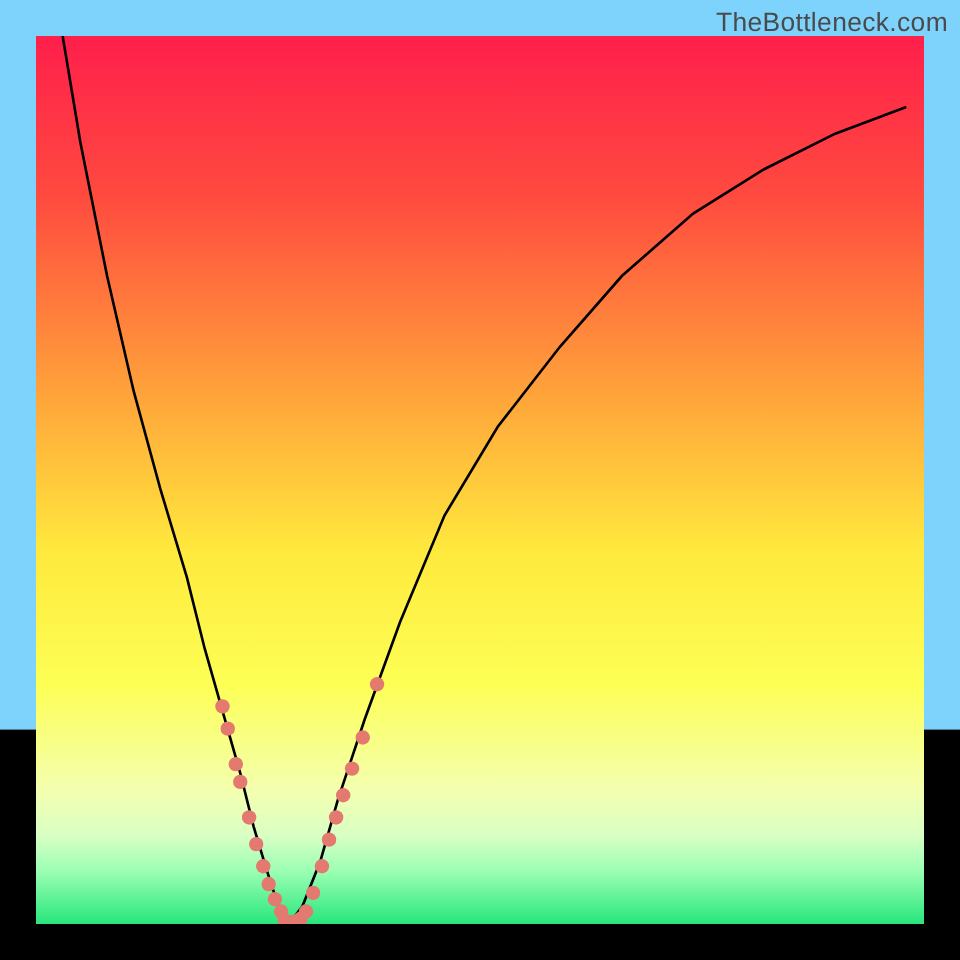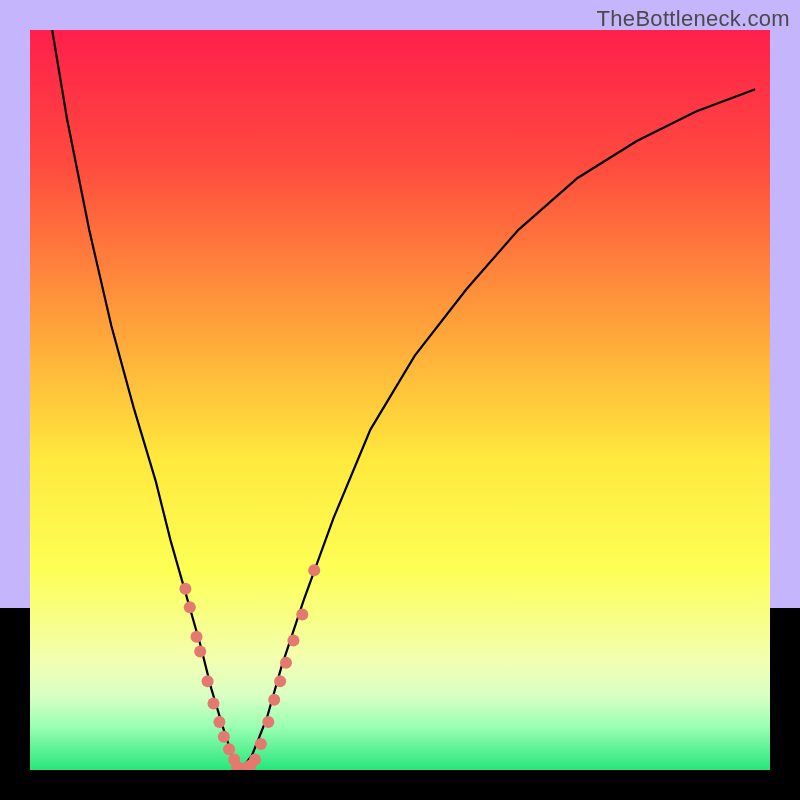--- a/index.html
+++ b/index.html
@@ -8,21 +8,21 @@
     width: 800px;
     height: 800px;
     overflow: hidden;
     background: #000;
     font-family: Arial, Helvetica, sans-serif;
   }
   .frame {
     position: relative;
     width: 800px;
     height: 608px;
-    background: #c4b5fd;
+    background: #7dd3fc;
   }
   .plot {
     position: absolute;
     left: 30px;
     top: 30px;
     width: 740px;
     height: 740px;
     overflow: hidden;
   }
   .gradient {

